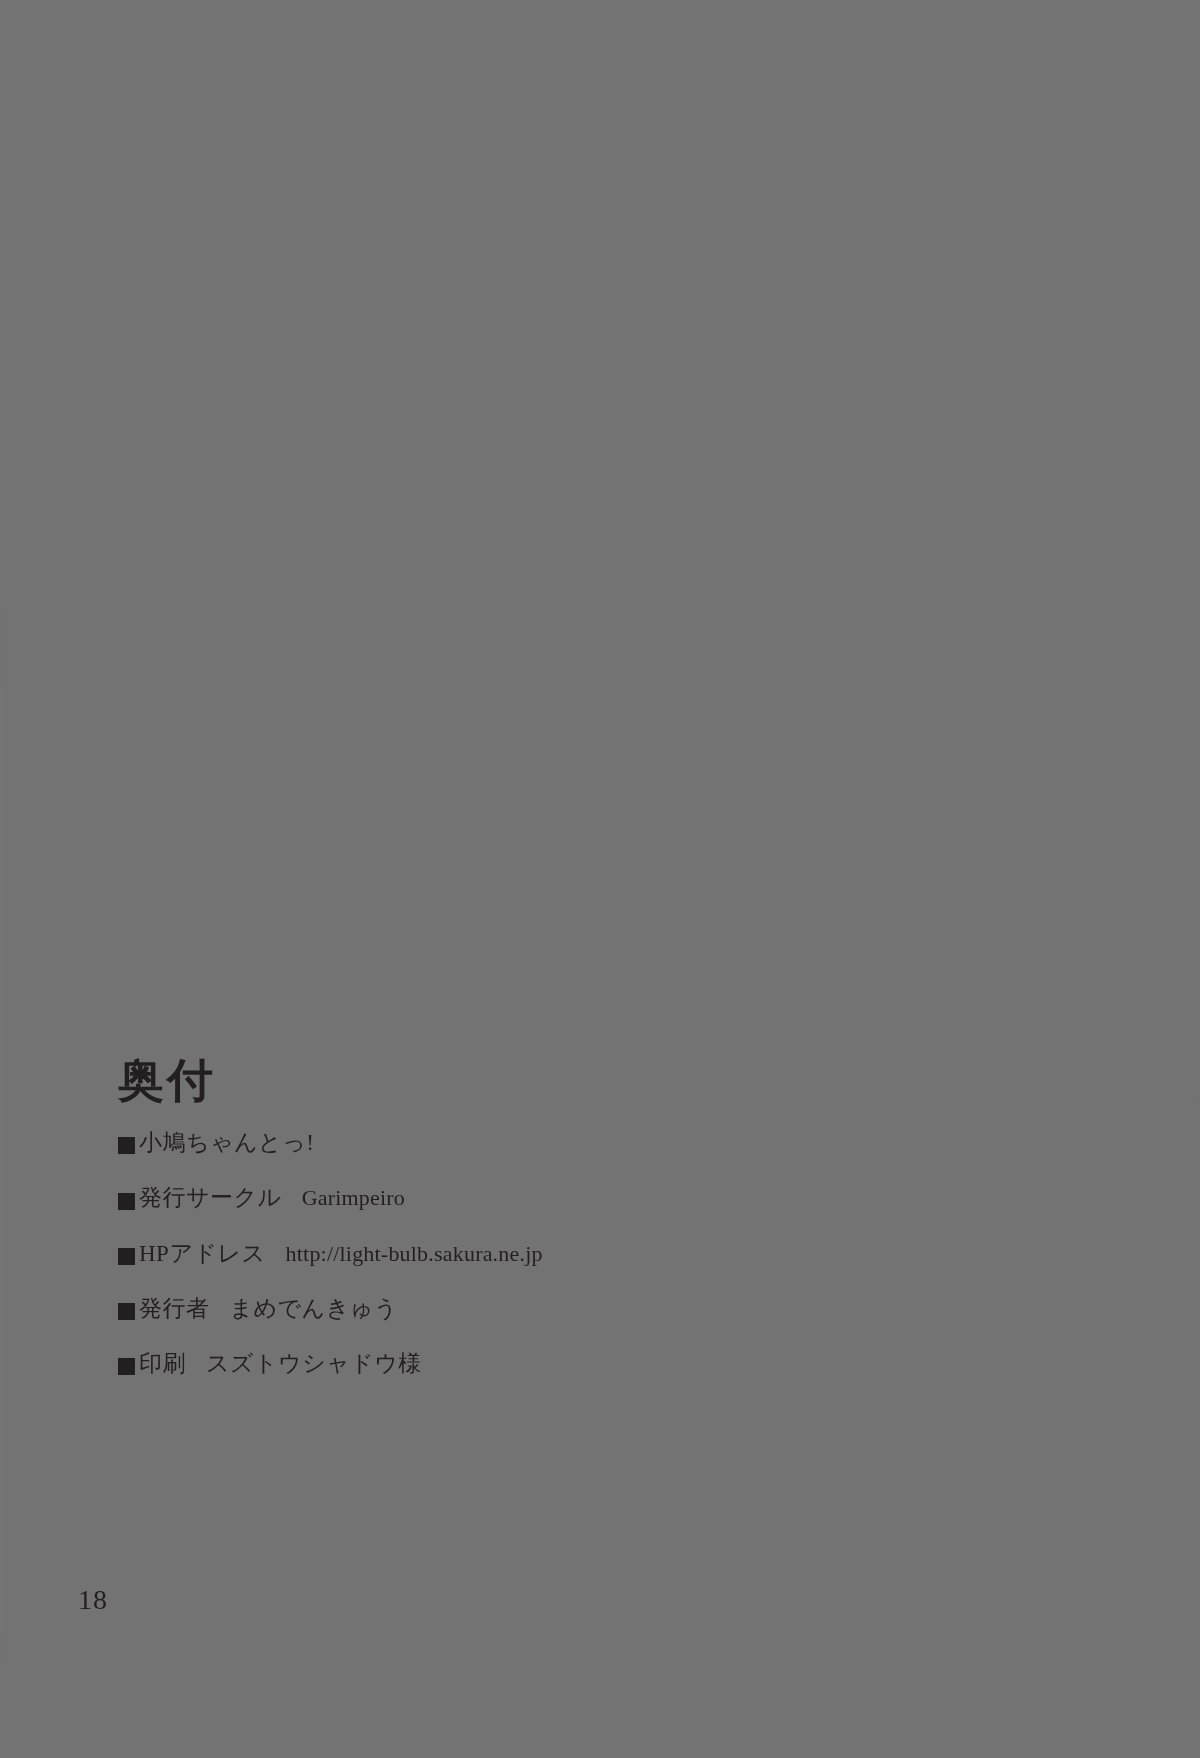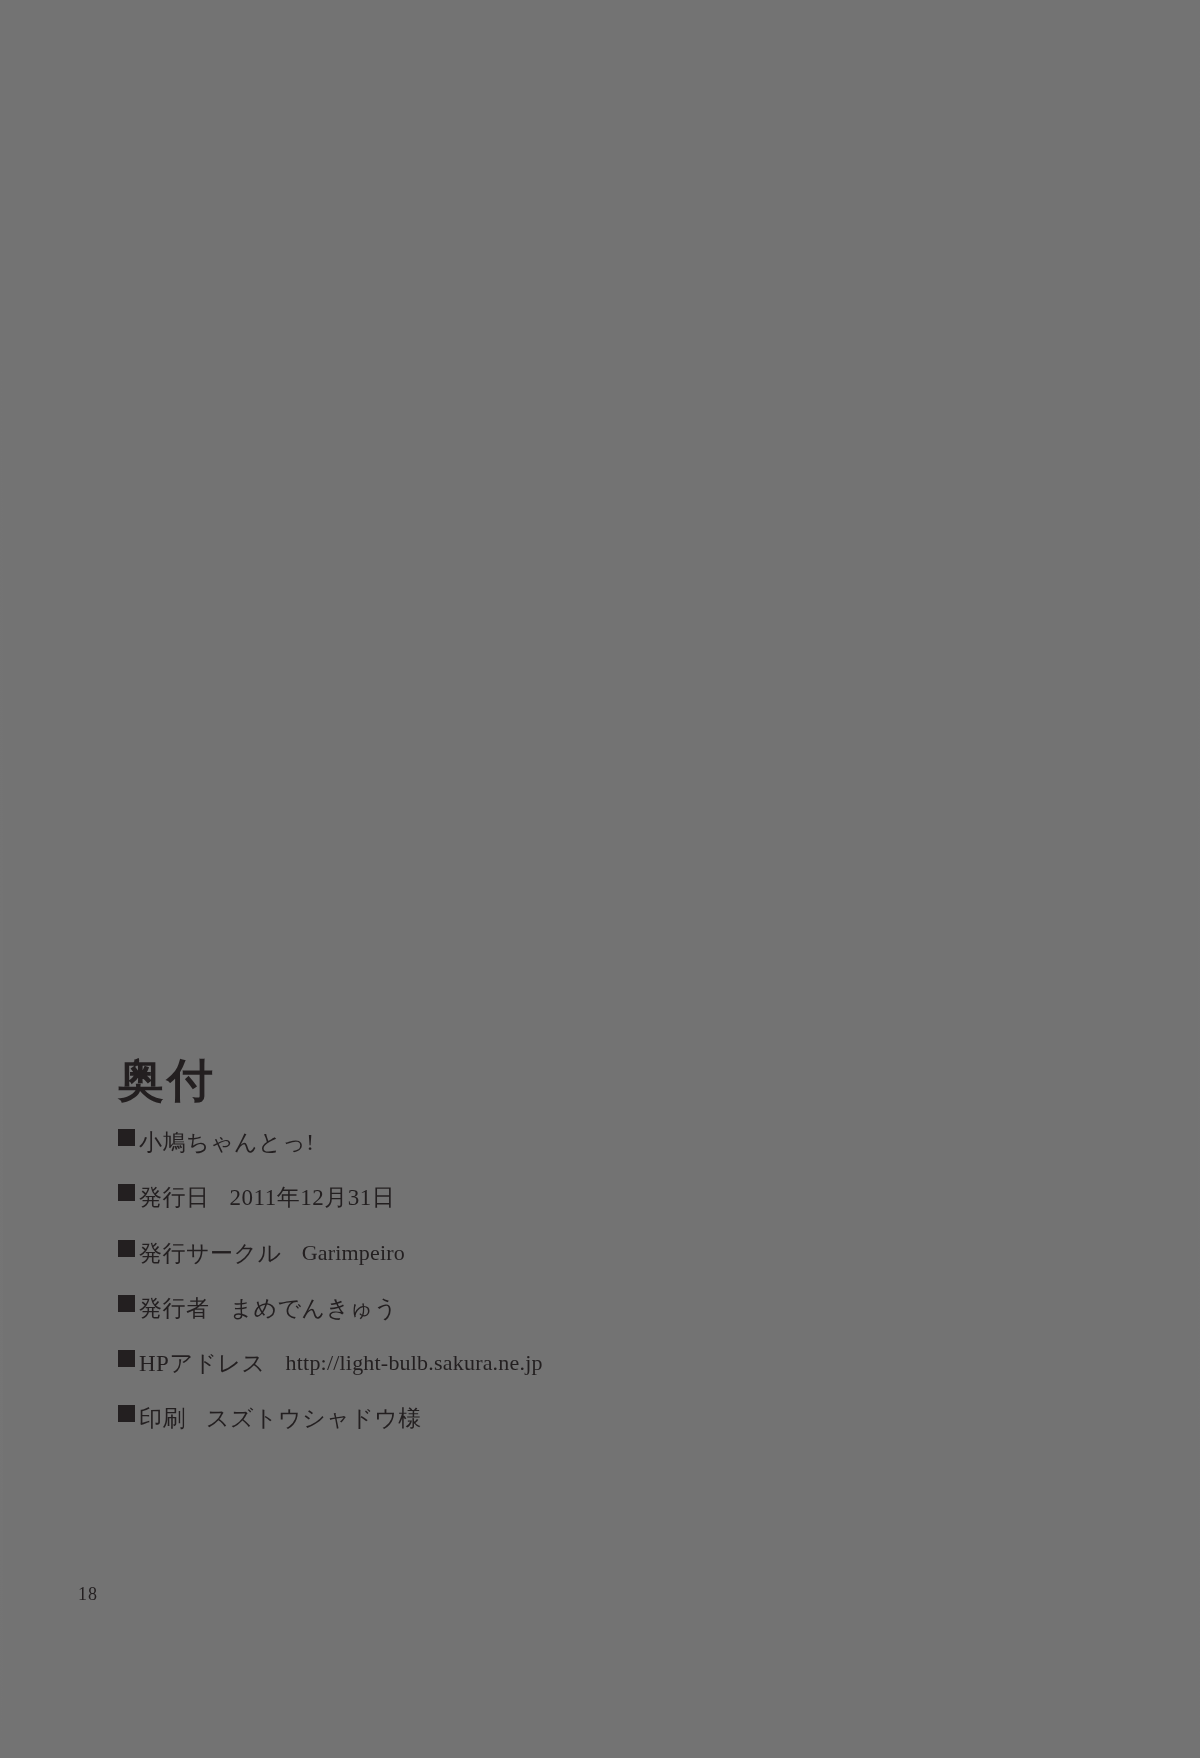--- a/index.html
+++ b/index.html
@@ -58,21 +58,21 @@
     margin: 0 0 26px 0;
     color: #231f20;
   }
   .colophon-list {
     list-style: none;
     margin: 0;
     padding: 0;
   }
   .colophon-item {
     display: flex;
-    align-items: flex-start;
+    align-items: flex-end;
     font-size: 23px;
     line-height: 1.1;
     margin-bottom: 30px;
     color: #231f20;
     white-space: nowrap;
   }
   .bullet {
     display: inline-block;
     width: 17px;
     height: 17px;
@@ -92,21 +92,21 @@
     margin-left: 20px;
   }
   .item-value.latin {
     font-size: 22px;
     letter-spacing: 0.2px;
   }
   .page-number {
     position: absolute;
     left: 78px;
     top: 1584px;
-    font-size: 18px;
+    font-size: 28px;
     color: #231f20;
     letter-spacing: 1px;
   }
 </style>
 </head>
 <body>
 
 <div class="page">
 
   <div class="scan-edge-left"></div>
@@ -116,37 +116,32 @@
     <h1 class="colophon-title">奥付</h1>
 
     <ul class="colophon-list">
       <li class="colophon-item">
         <span class="bullet"></span>
         <span class="item-label">小鳩ちゃんとっ!</span>
         <span class="item-value"></span>
       </li>
       <li class="colophon-item">
         <span class="bullet"></span>
-        <span class="item-label">発行日</span>
-        <span class="item-value">2011年12月31日</span>
-      </li>
-      <li class="colophon-item">
-        <span class="bullet"></span>
         <span class="item-label">発行サークル</span>
         <span class="item-value latin">Garimpeiro</span>
       </li>
       <li class="colophon-item">
         <span class="bullet"></span>
-        <span class="item-label">発行者</span>
-        <span class="item-value">まめでんきゅう</span>
+        <span class="item-label">HPアドレス</span>
+        <span class="item-value latin">http://light-bulb.sakura.ne.jp</span>
       </li>
       <li class="colophon-item">
         <span class="bullet"></span>
-        <span class="item-label">HPアドレス</span>
-        <span class="item-value latin">http://light-bulb.sakura.ne.jp</span>
+        <span class="item-label">発行者</span>
+        <span class="item-value">まめでんきゅう</span>
       </li>
       <li class="colophon-item">
         <span class="bullet"></span>
         <span class="item-label">印刷</span>
         <span class="item-value">スズトウシャドウ様</span>
       </li>
     </ul>
   </div>
 
   <div class="page-number">18</div>

